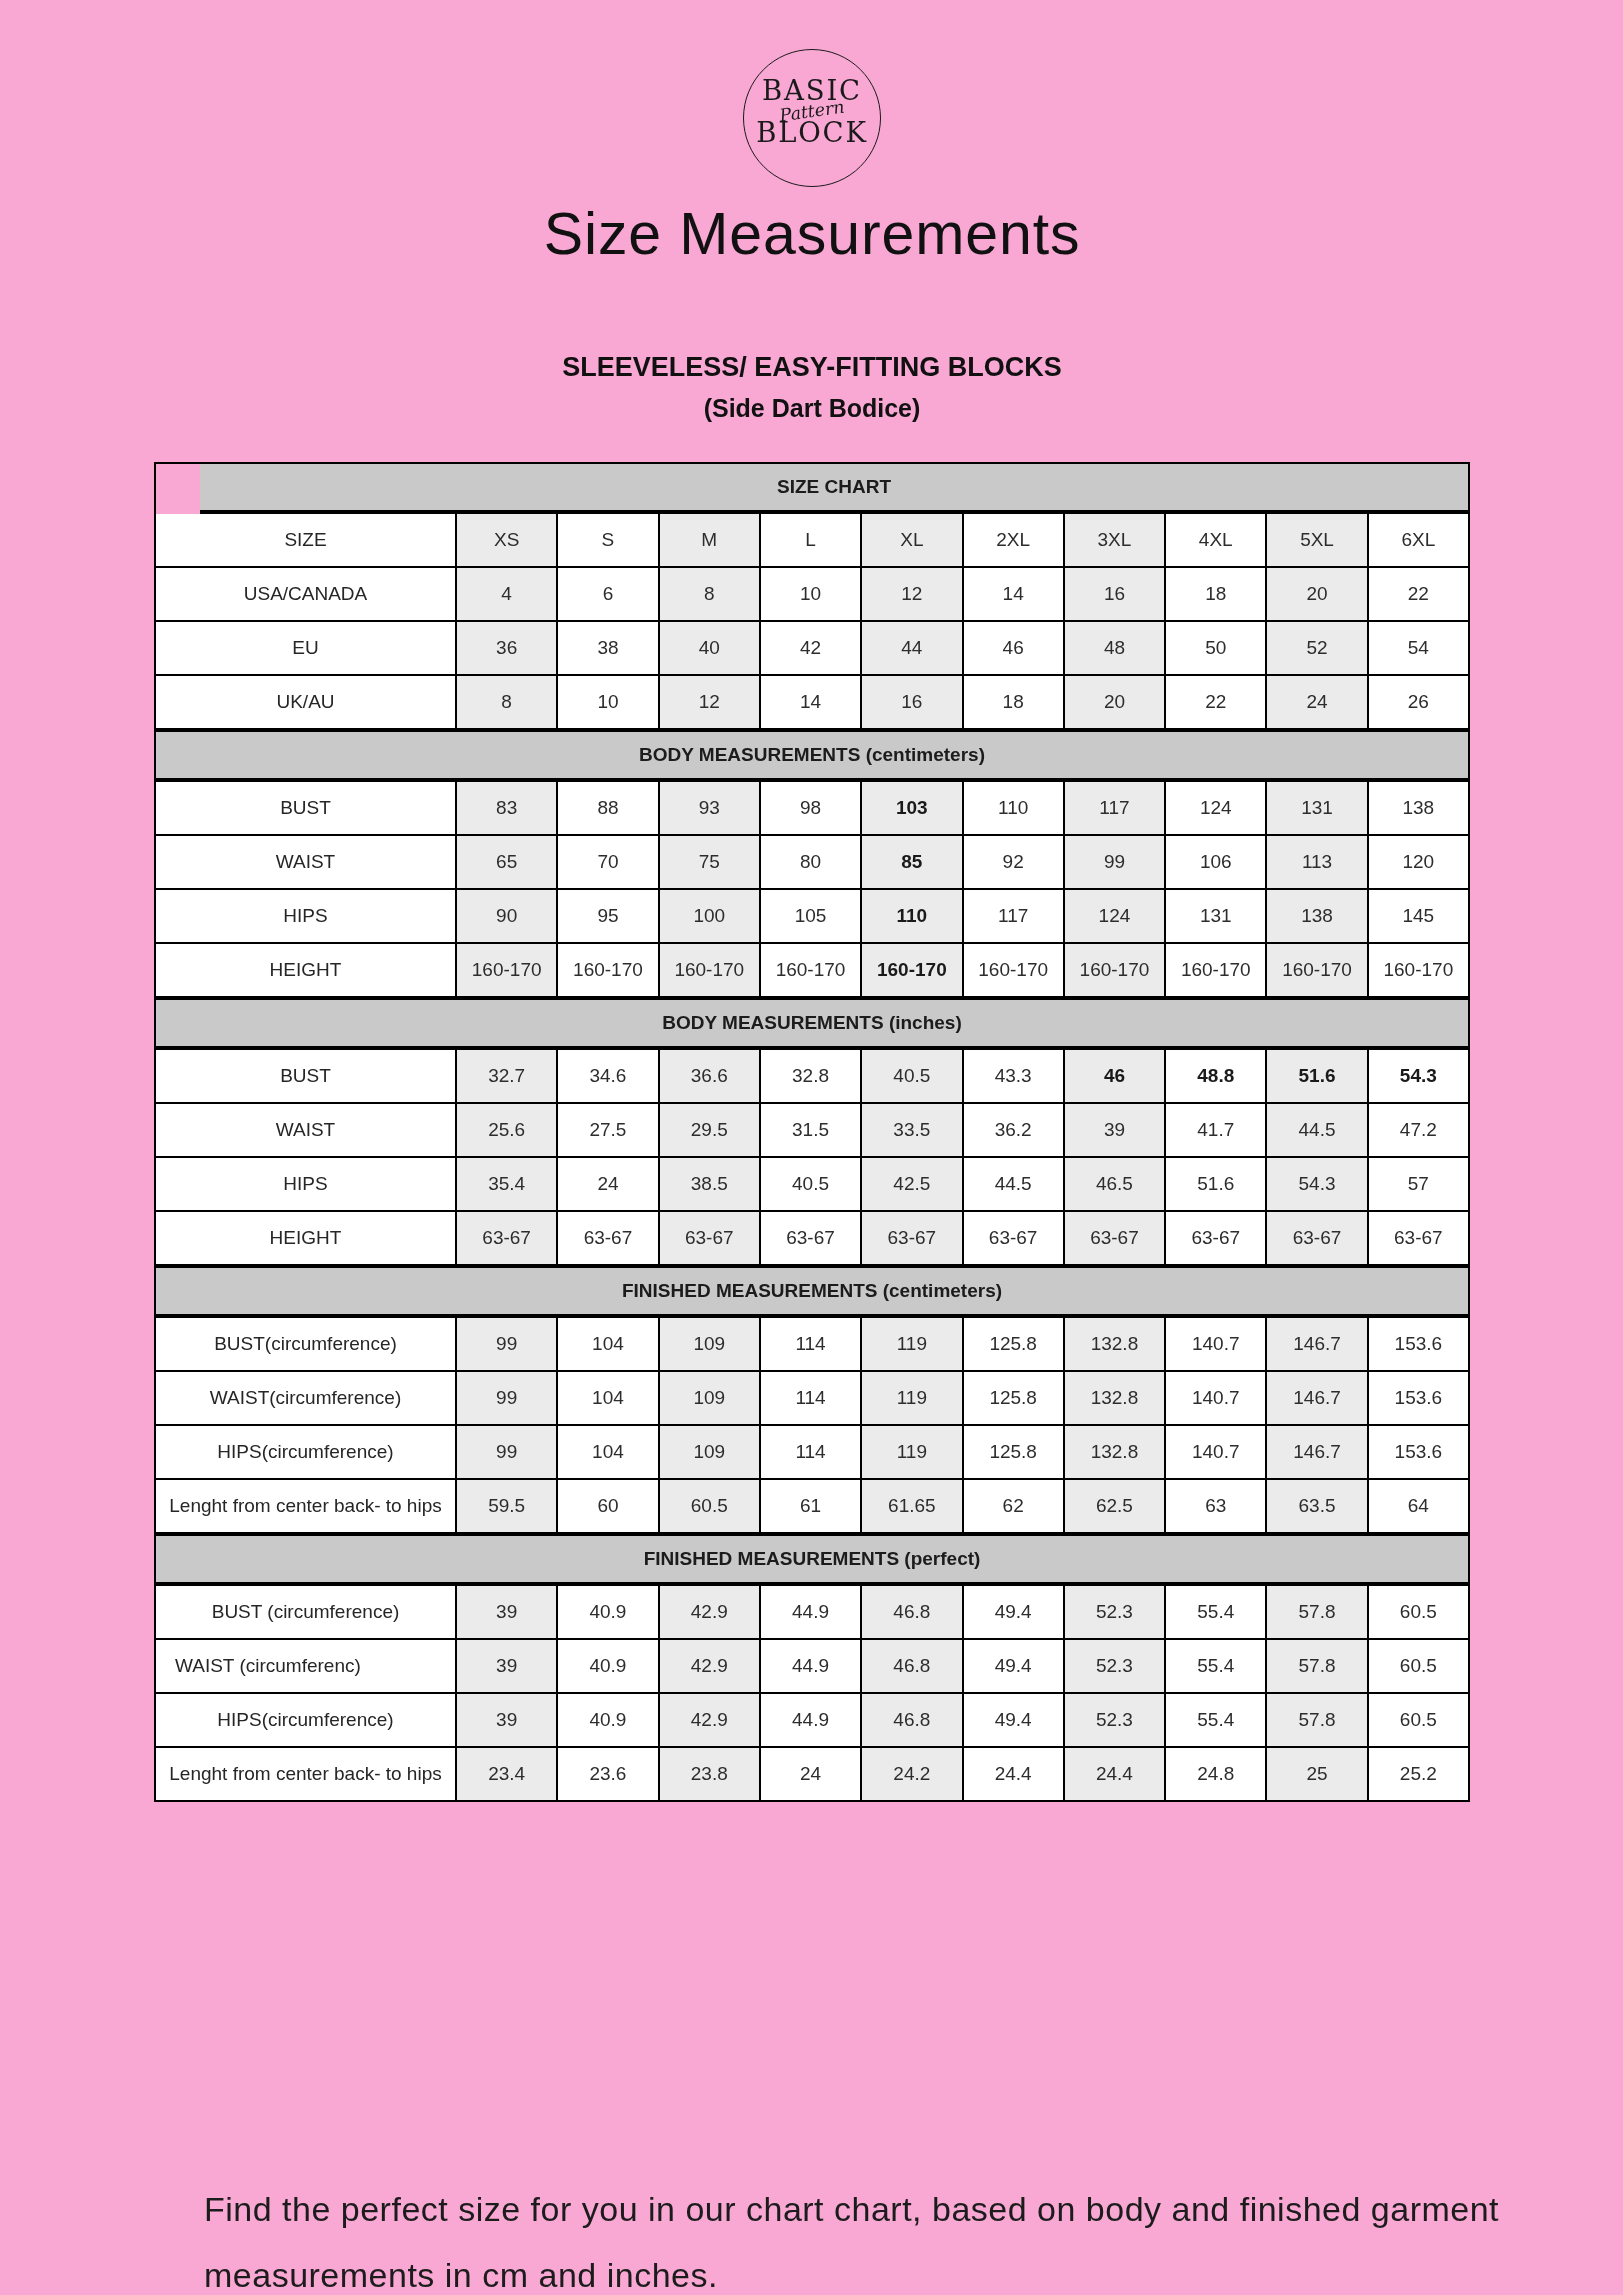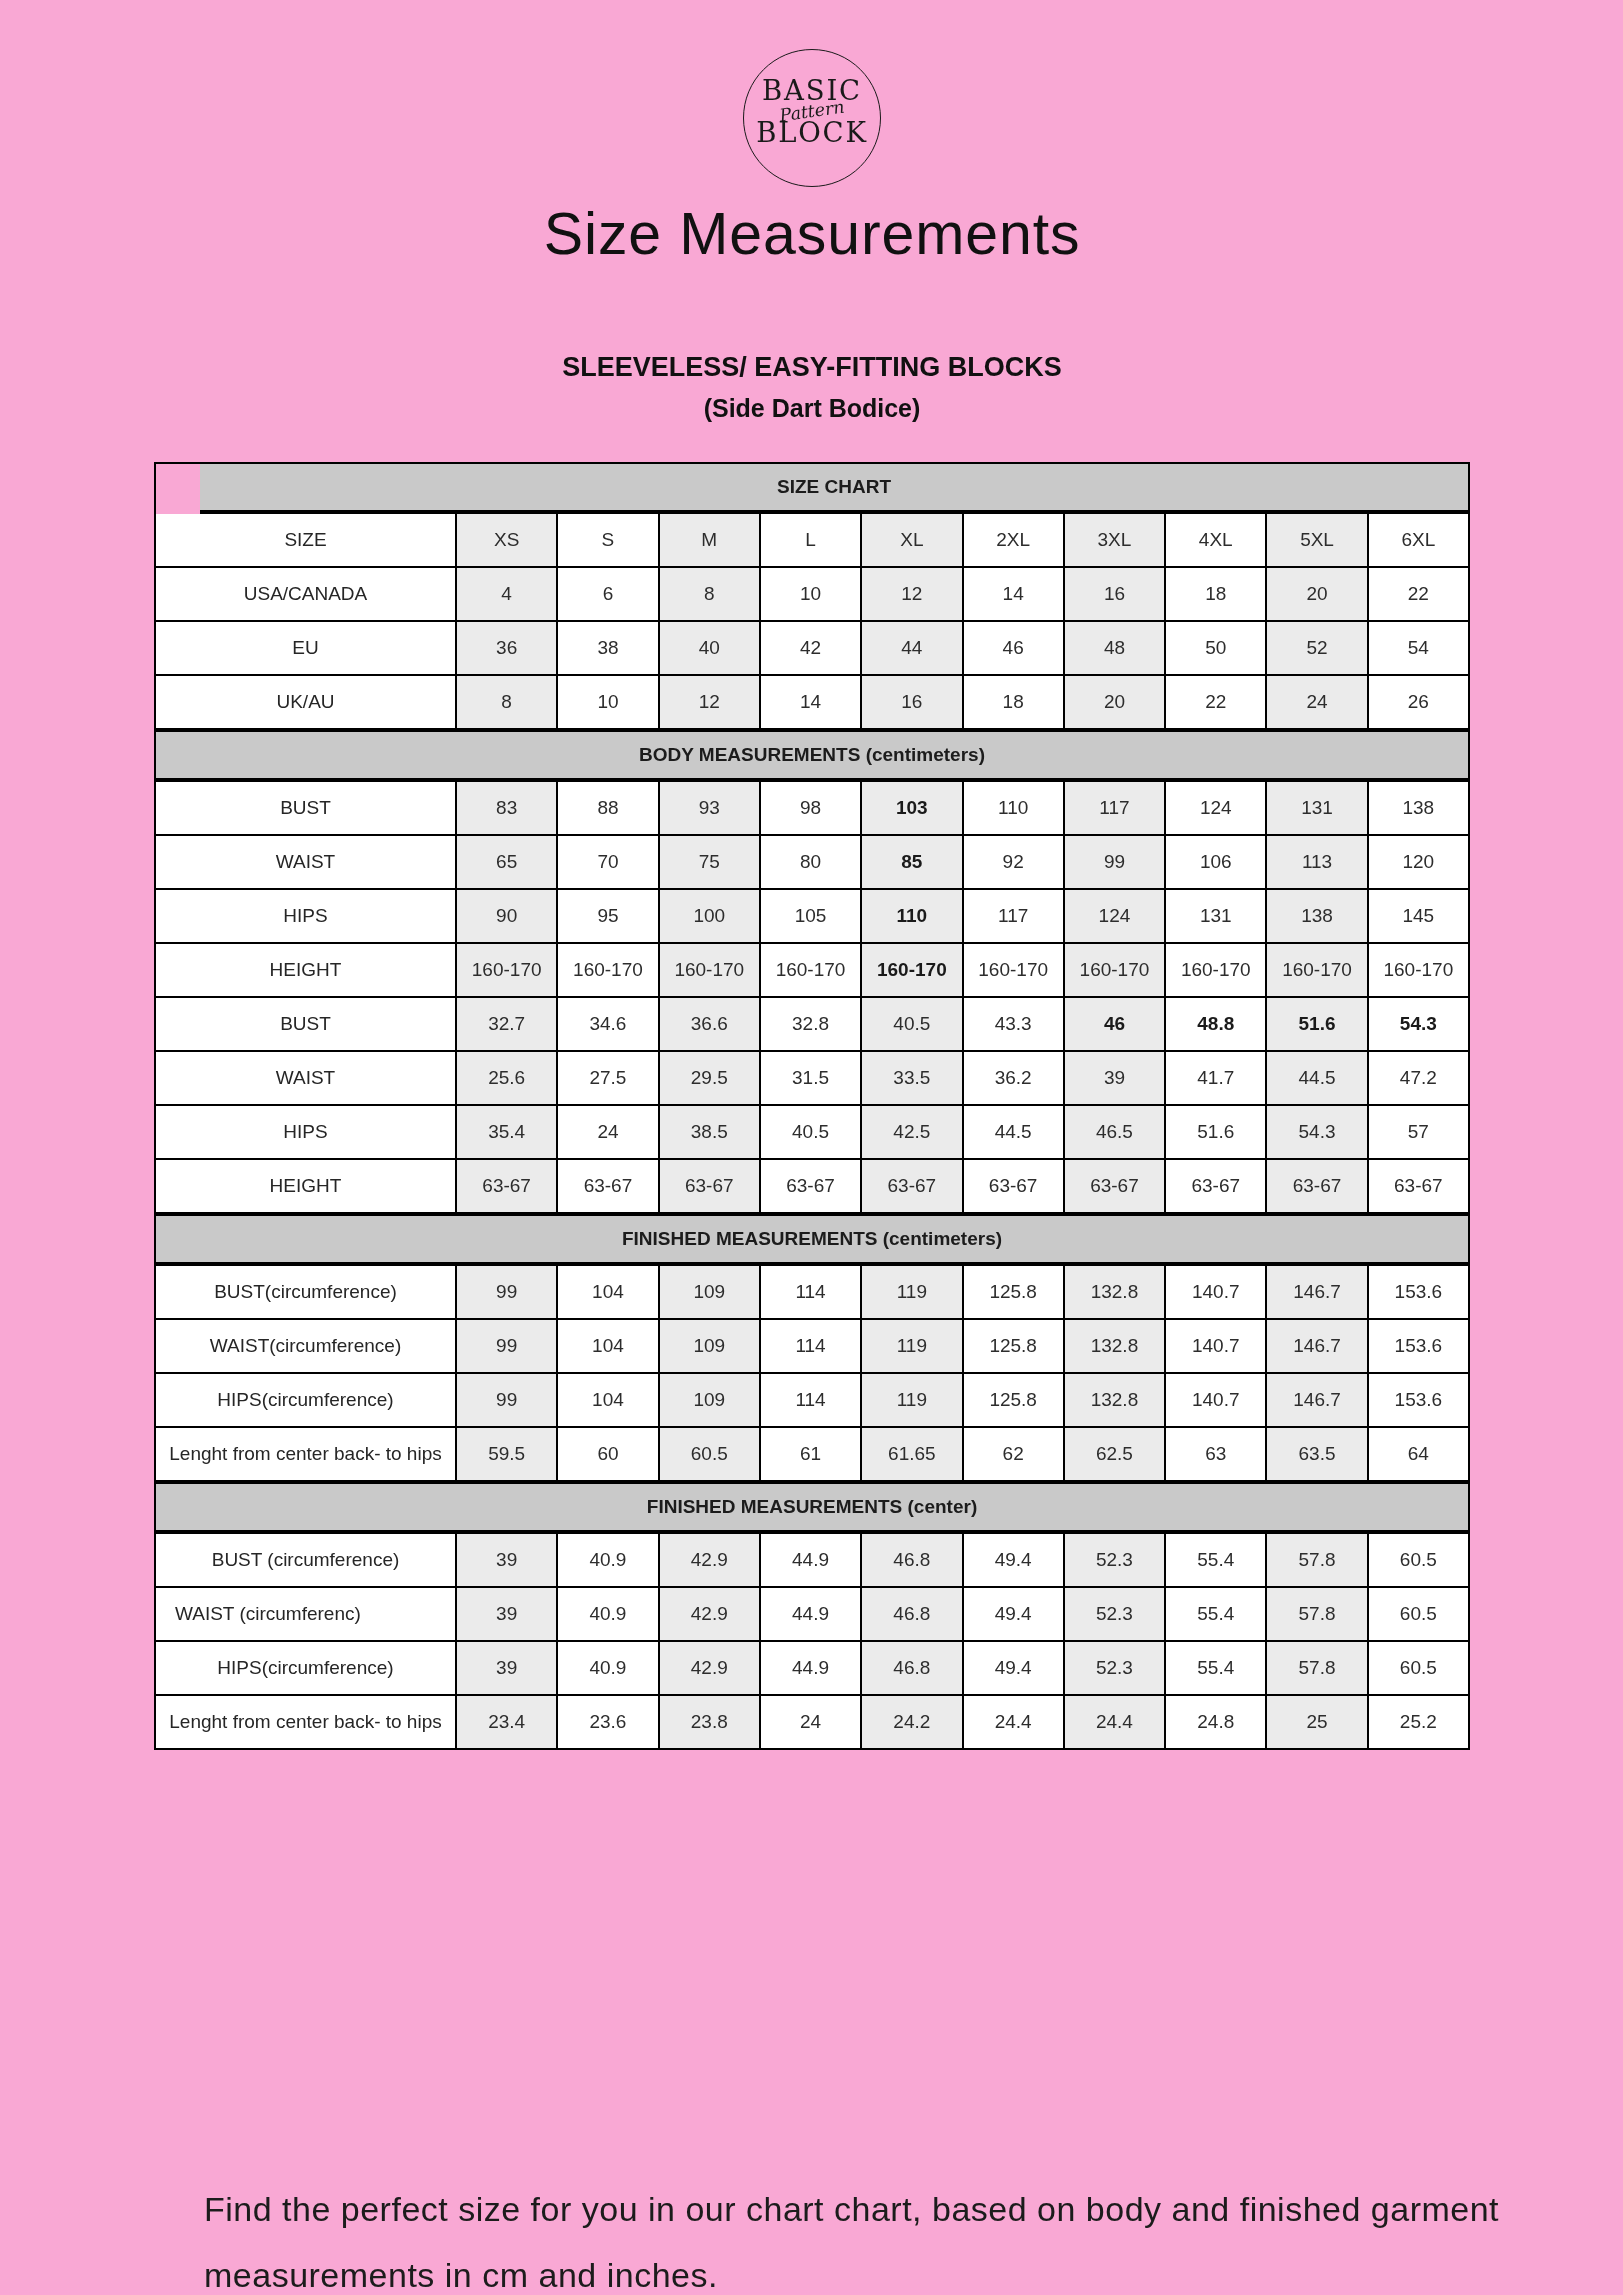--- a/index.html
+++ b/index.html
@@ -181,20 +181,21 @@
         <div class="t-cell t-value">160-170</div>
         <div class="t-cell t-value shaded">160-170</div>
         <div class="t-cell t-value">160-170</div>
         <div class="t-cell t-value shaded bold">160-170</div>
         <div class="t-cell t-value">160-170</div>
         <div class="t-cell t-value shaded">160-170</div>
         <div class="t-cell t-value">160-170</div>
         <div class="t-cell t-value shaded">160-170</div>
         <div class="t-cell t-value">160-170</div>
       </div>
+      <div class="t-header-row">BODY MEASUREMENTS (inches)</div>
       <div class="t-row">
         <div class="t-cell t-label">BUST</div>
         <div class="t-cell t-value shaded">32.7</div>
         <div class="t-cell t-value">34.6</div>
         <div class="t-cell t-value shaded">36.6</div>
         <div class="t-cell t-value">32.8</div>
         <div class="t-cell t-value shaded">40.5</div>
         <div class="t-cell t-value">43.3</div>
         <div class="t-cell t-value shaded bold">46</div>
         <div class="t-cell t-value bold">48.8</div>
@@ -286,21 +287,21 @@
         <div class="t-cell t-value">60</div>
         <div class="t-cell t-value shaded">60.5</div>
         <div class="t-cell t-value">61</div>
         <div class="t-cell t-value shaded">61.65</div>
         <div class="t-cell t-value">62</div>
         <div class="t-cell t-value shaded">62.5</div>
         <div class="t-cell t-value">63</div>
         <div class="t-cell t-value shaded">63.5</div>
         <div class="t-cell t-value">64</div>
       </div>
-      <div class="t-header-row">FINISHED MEASUREMENTS (center)</div>
+      <div class="t-header-row">FINISHED MEASUREMENTS (perfect)</div>
       <div class="t-row">
         <div class="t-cell t-label">BUST (circumference)</div>
         <div class="t-cell t-value shaded">39</div>
         <div class="t-cell t-value">40.9</div>
         <div class="t-cell t-value shaded">42.9</div>
         <div class="t-cell t-value">44.9</div>
         <div class="t-cell t-value shaded">46.8</div>
         <div class="t-cell t-value">49.4</div>
         <div class="t-cell t-value shaded">52.3</div>
         <div class="t-cell t-value">55.4</div>

